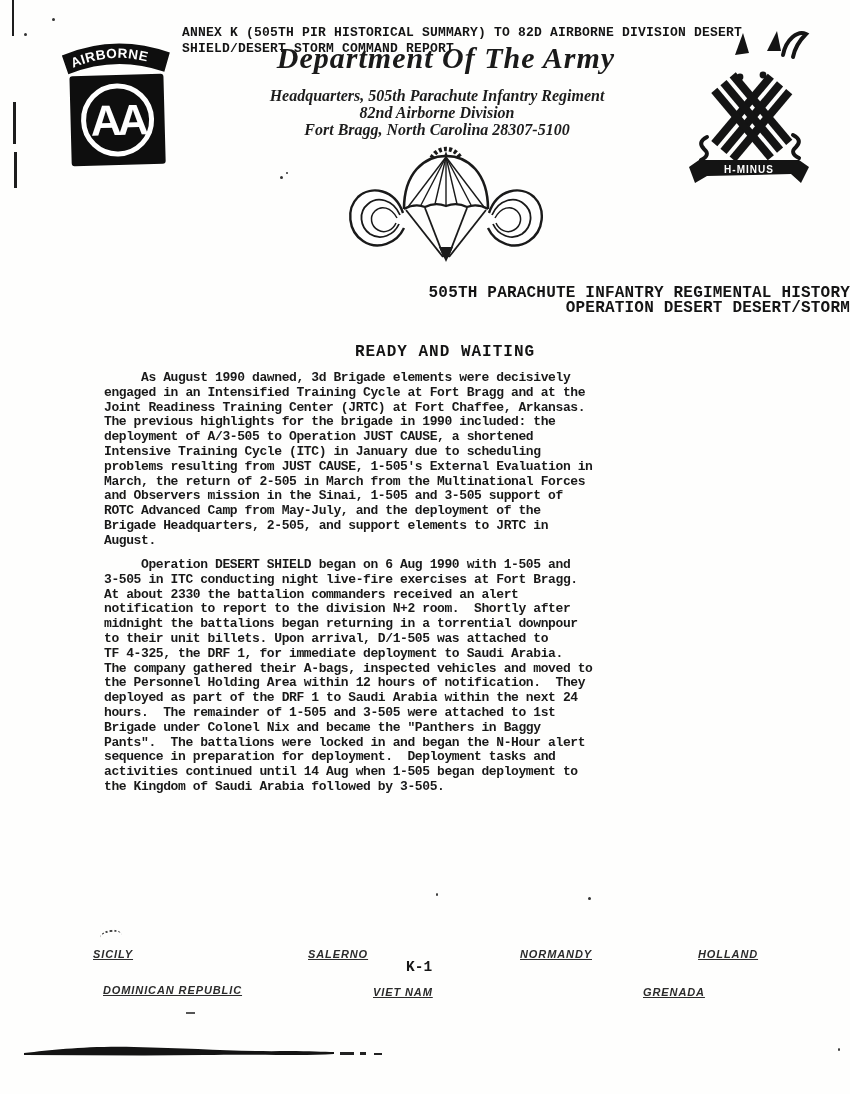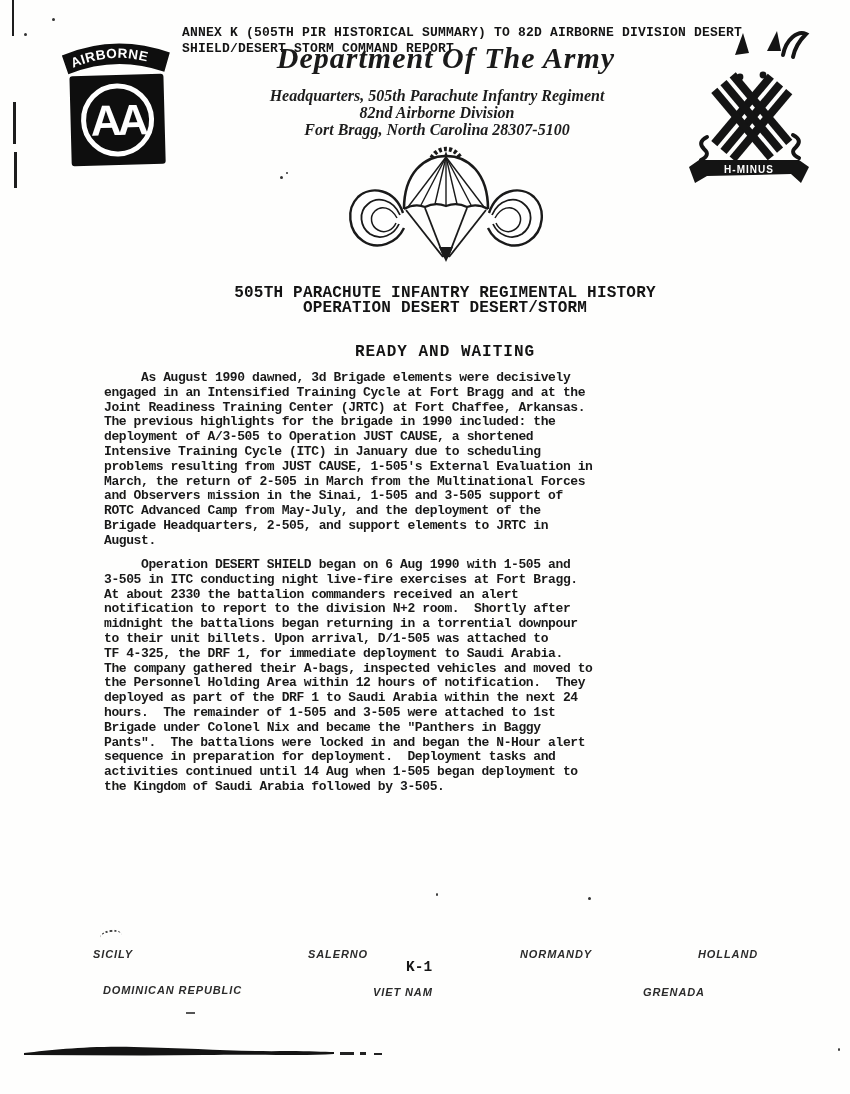--- a/index.html
+++ b/index.html
@@ -22,21 +22,21 @@
     position: absolute; left: 0; top: 41px; width: 892px; text-align: center;
     font-family: "Liberation Serif", serif; font-style: italic; font-weight: bold;
     font-size: 30px; color: #1a1a1a; letter-spacing: 1px;
   }
   .letterhead {
     position: absolute; left: 12px; top: 87px; width: 850px; text-align: center;
     font-family: "Liberation Serif", serif; font-style: italic; font-weight: bold;
     font-size: 16px; line-height: 17px; color: #1c1c1c;
   }
   .title-block {
-    position: absolute; left: 40px; top: 286px; width: 810px; text-align: center;
+    position: absolute; left: 40px; top: 286px; width: 810px; text-align: right;
     font-size: 16px; line-height: 15px; letter-spacing: 0.2px; color: #141414;
   }
   .section-heading {
     position: absolute; left: 40px; top: 343px; width: 810px; text-align: center;
     font-size: 16px; letter-spacing: 1px; color: #141414;
   }
   pre.body-text {
     position: absolute; left: 104px; margin: 0;
     font-family: "Liberation Mono", "DejaVu Sans Mono", monospace; font-weight: bold;
     font-size: 13px; line-height: 14.8px; white-space: pre; color: #191919;
@@ -46,21 +46,21 @@
   .para2 { top: 558px; }
 
   .emblem { position: absolute; }
   .patch  { left: 57px;  top: 27px;  width: 120px; height: 142px; transform: rotate(-1.5deg); }
   .crest  { left: 683px; top: 25px;  width: 132px; height: 168px; }
   .badge  { left: 343px; top: 141px; width: 207px; height: 142px; }
 
   .footer-item {
     position: absolute;
     font-family: "Liberation Sans", sans-serif; font-style: italic; font-weight: bold;
-    font-size: 11px; letter-spacing: 0.9px; color: #2b2b2b; white-space: nowrap;
+    font-size: 11px; letter-spacing: 0.9px; color: #2b2b2b; white-space: nowrap; text-decoration: underline;
   }
   .f-sicily   { left: 93px;  top: 948px; }
   .f-salerno  { left: 308px; top: 948px; }
   .f-normandy { left: 492px; top: 948px; margin-left: 28px; }
   .f-holland  { left: 698px; top: 948px; }
   .f-domrep   { left: 103px; top: 984px; }
   .f-vietnam  { left: 373px; top: 986px; }
   .f-grenada  { left: 643px; top: 986px; }
   .page-number {
     position: absolute; left: 406px; top: 959px;

